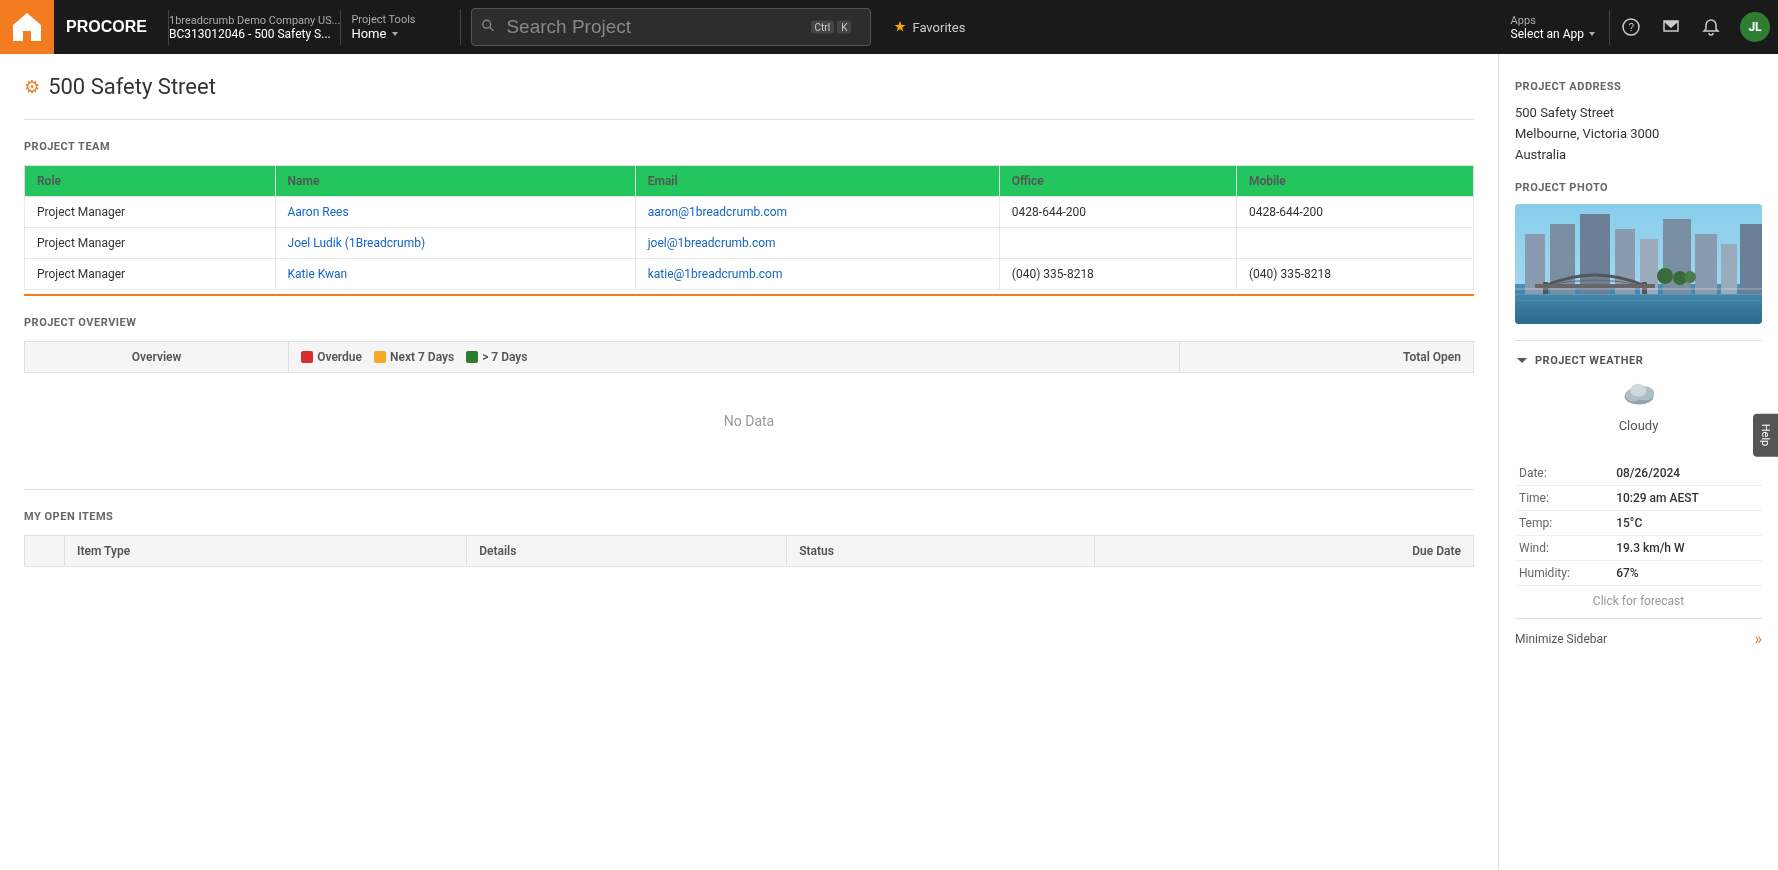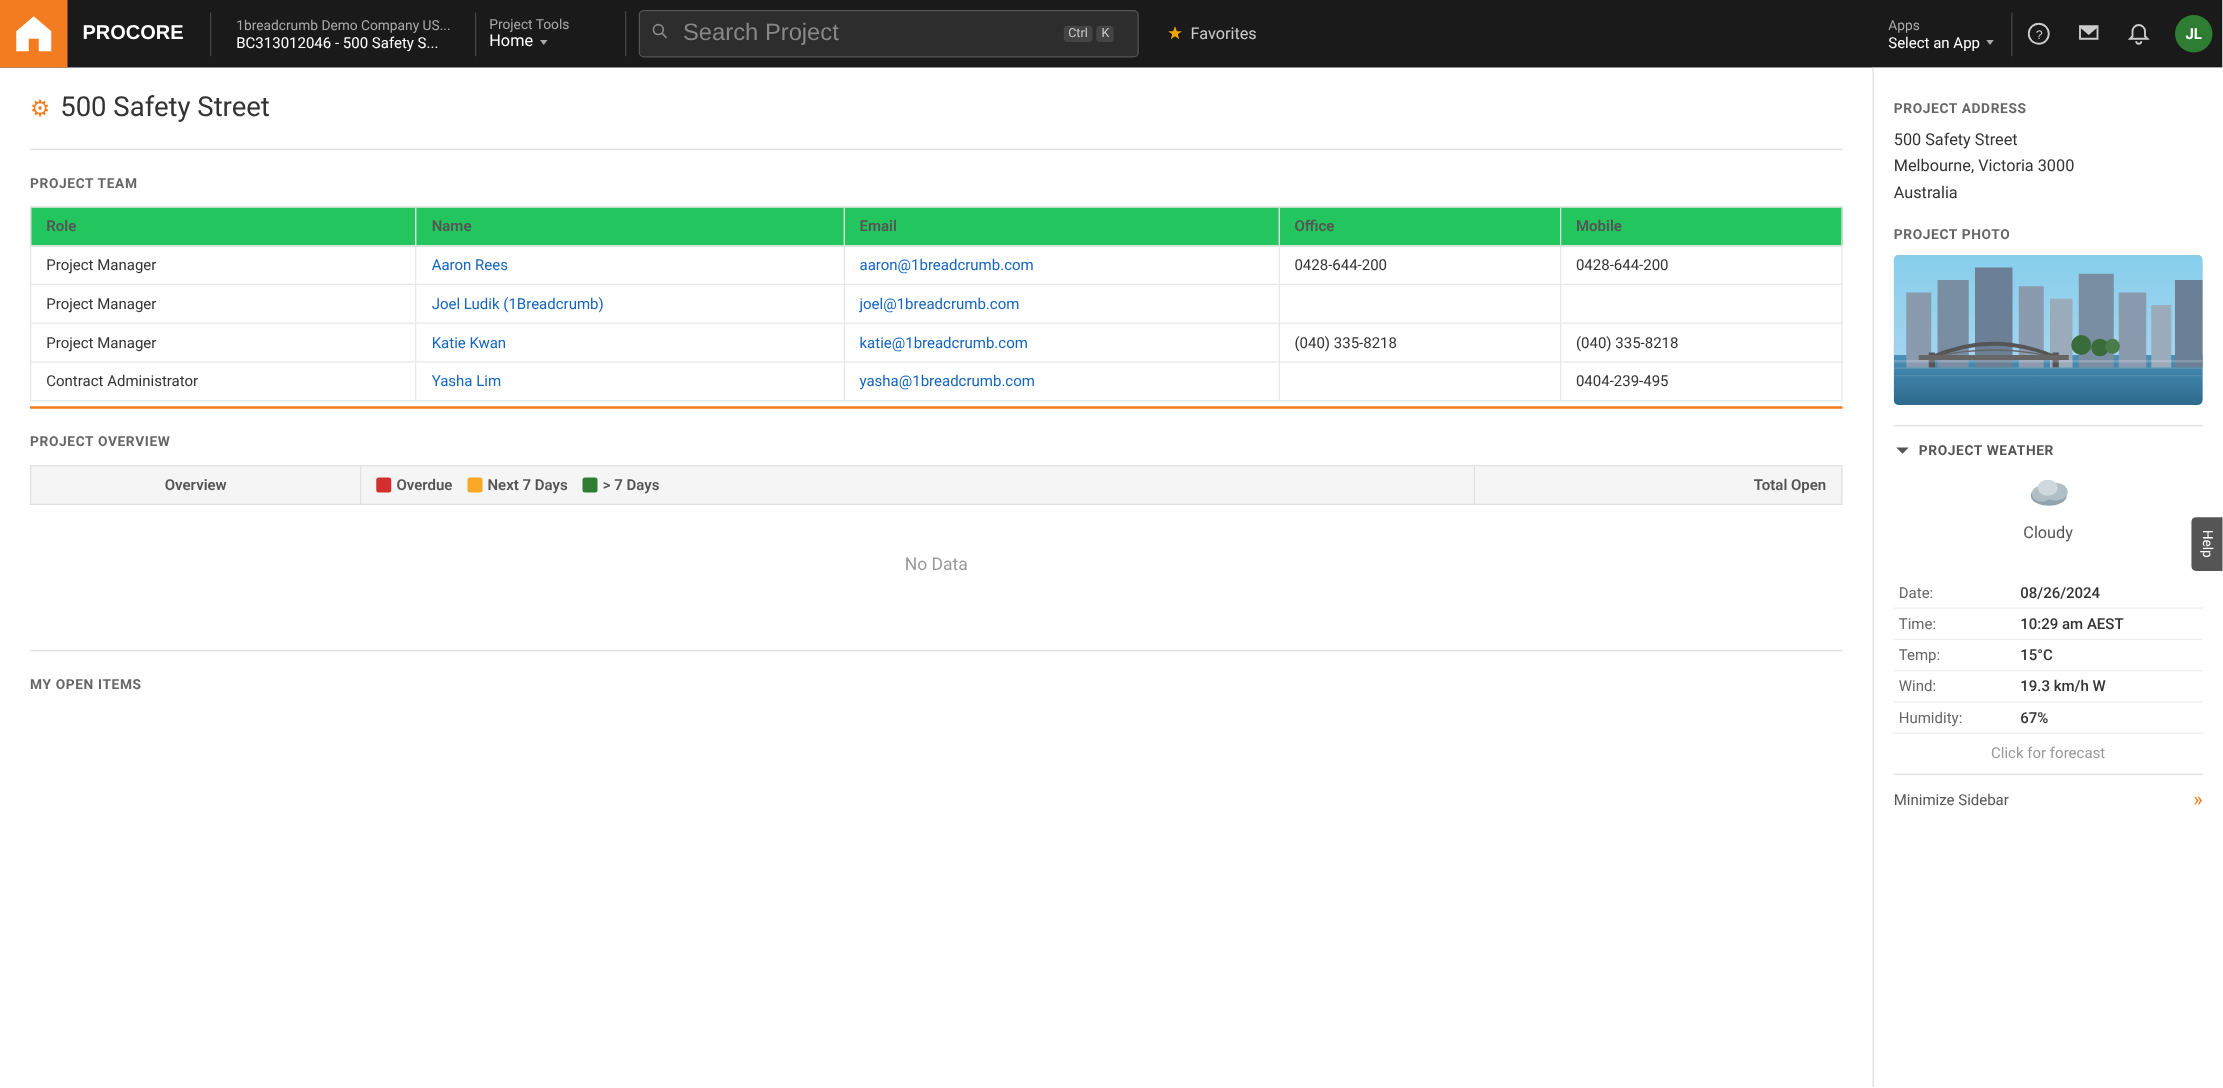--- a/index.html
+++ b/index.html
@@ -4,21 +4,21 @@
   <style>
     * { box-sizing: border-box; margin: 0; padding: 0; }
     body { font-family: -apple-system, BlinkMacSystemFont, 'Segoe UI', Roboto, sans-serif; font-size: 13px; background: #fff; color: #333; height: 870px; overflow: hidden; display: flex; flex-direction: column; }
 
     
     .topbar { background: #1a1a1a; color: #fff; height: 54px; display: flex; align-items: center; flex-shrink: 0; }
     .topbar-logo { background: #f47c20; width: 54px; height: 54px; display: flex; align-items: center; justify-content: center; flex-shrink: 0; }
     .topbar-logo svg { width: 36px; height: 36px; }
     .procore-logo { padding: 0 12px; flex-shrink: 0; }
     .procore-logo svg { width: 90px; height: 22px; }
-    .breadcrumb-block { display: flex; flex-direction: column; padding: 4px 20px; border-left: 1px solid #444; border-right: 1px solid #444; cursor: pointer; min-width: 160px; }
+    .breadcrumb-block { display: flex; flex-direction: column; padding: 4px 0; border-left: 1px solid #444; border-right: 1px solid #444; cursor: pointer; min-width: 160px; }
     .breadcrumb-top { font-size: 11px; color: #aaa; white-space: nowrap; overflow: hidden; text-overflow: ellipsis; max-width: 180px; }
     .breadcrumb-bottom { font-size: 12px; color: #fff; white-space: nowrap; overflow: hidden; text-overflow: ellipsis; max-width: 180px; }
     .project-tools-block { display: flex; flex-direction: column; padding: 4px 10px; border-right: 1px solid #444; cursor: pointer; min-width: 120px; position: relative; }
     .project-tools-top { font-size: 11px; color: #aaa; }
     .project-tools-bottom { font-size: 13px; color: #fff; display: flex; align-items: center; gap: 4px; }
     .project-tools-bottom svg { width: 10px; height: 10px; fill: #aaa; }
     .search-bar { flex: 1; margin: 0 10px; position: relative; max-width: 400px; }
     .search-bar input { width: 100%; background: #2d2d2d; border: 1px solid #555; border-radius: 4px; color: #fff; padding: 7px 12px 7px 34px; font-size: 19px; outline: none; }
     .search-bar input::placeholder { color: #888; }
     .search-icon-wrap { position: absolute; left: 10px; top: 50%; transform: translateY(-50%); }
@@ -213,27 +213,20 @@
     <td></td>
     <td></td>
   </tr>
           <tr>
     <td>Project Manager</td>
     <td><a class="link-text" href="#">Katie Kwan</a></td>
     <td><a class="link-text" href="#">katie@1breadcrumb.com</a></td>
     <td>(040) 335-8218</td>
     <td>(040) 335-8218</td>
   </tr>
-          <tr>
-    <td>Contract Administrator</td>
-    <td><a class="link-text" href="#">Yasha Lim</a></td>
-    <td><a class="link-text" href="#">yasha@1breadcrumb.com</a></td>
-    <td></td>
-    <td>0404-239-495</td>
-  </tr>
         </tbody>
     </table>
 
     <hr class="divider-orange">
 
     <div class="section-header">PROJECT OVERVIEW</div>
     <table class="overview-table">
       <thead>
         <tr>
           <th>Overview</th>
@@ -259,20 +252,33 @@
       <tbody>
         <tr>
           <td colspan="5" class="no-data">No Data</td>
         </tr>
       </tbody>
     </table>
 
     <hr class="divider">
 
     <div class="section-header">MY OPEN ITEMS</div>
+    <table class="open-items-table">
+      <thead>
+        <tr>
+          <th style="width:40px;"></th>
+          <th>Item Type</th>
+          <th>Details</th>
+          <th>Status</th>
+          <th class="right">Due Date</th>
+        </tr>
+      </thead>
+      <tbody id="open-items-tbody">
+      </tbody>
+    </table>
 
   </div>
 
   <div class="sidebar">
     <div class="sidebar-section-title">PROJECT ADDRESS</div>
     <div class="sidebar-address">
       <span>500 Safety Street</span><br>
       <span>Melbourne, Victoria 3000</span><br>
       <span>Australia</span>
     </div>

